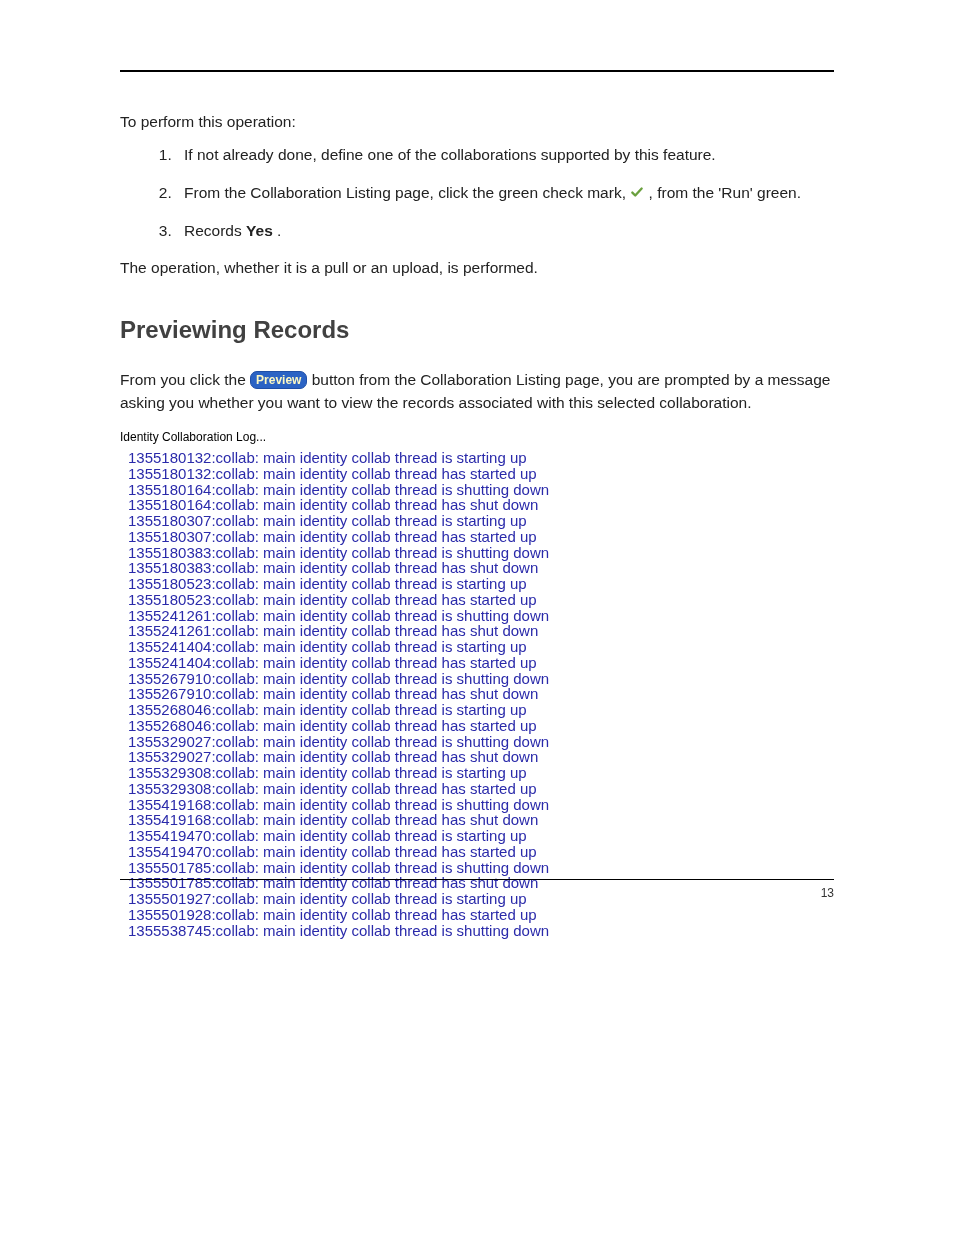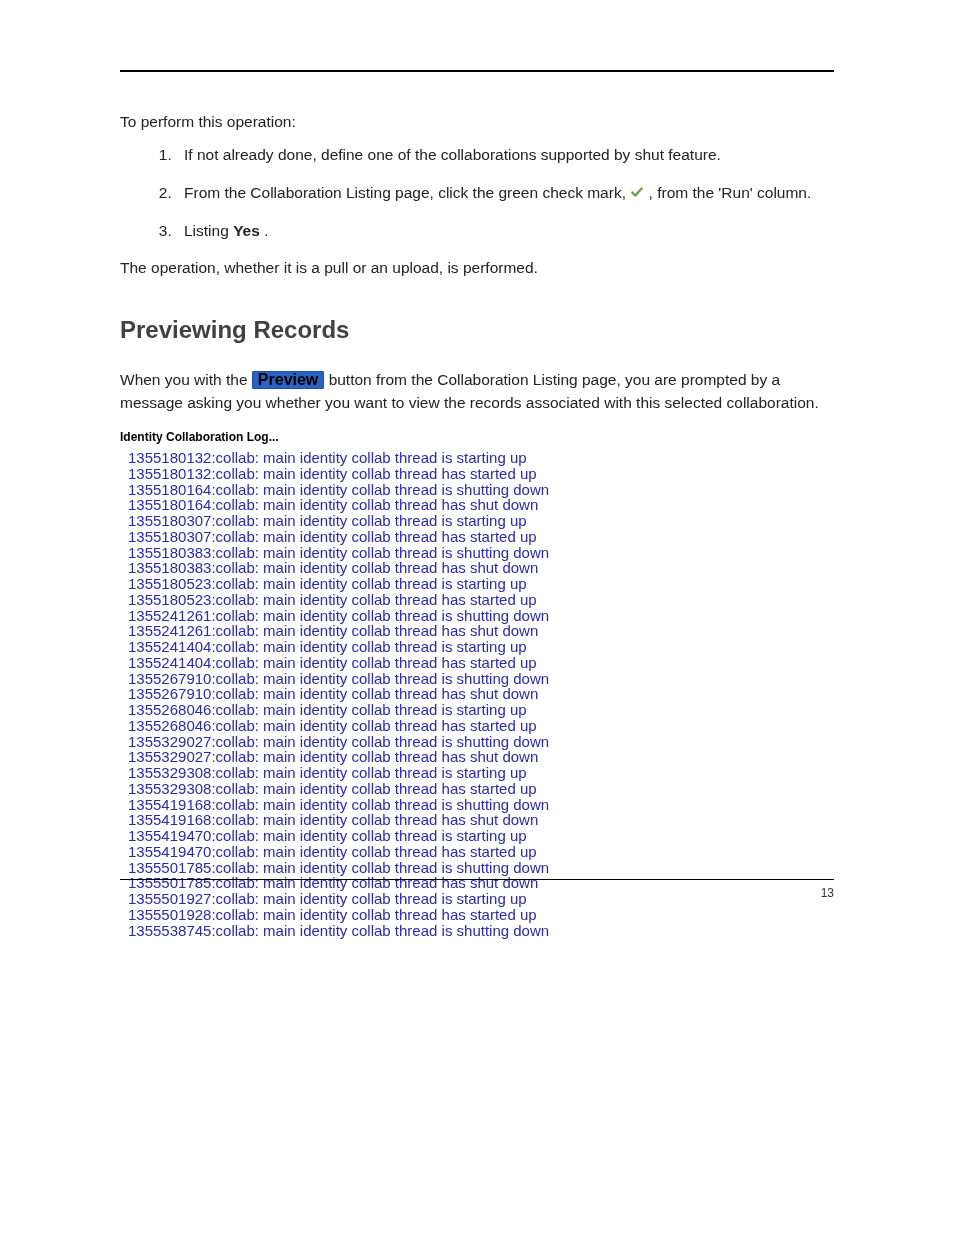--- a/index.html
+++ b/index.html
@@ -43,39 +43,39 @@
     color: #414141;
     margin-top: 32px;
     margin-bottom: 20px;
   }
   .para {
     margin: 10px 0;
   }
   .preview-badge {
     display: inline-block;
     background: #2b63c4;
-    color: #000000;
+    color: #fef9c3;
     font-weight: 700;
-    font-size: 16px;
+    font-size: 12px;
     padding: 1px 5px;
     border: 1px solid #1f4fa6;
-    border-radius: 1px;
+    border-radius: 7px;
     vertical-align: middle;
     line-height: 14px;
   }
   .check-icon {
     display: inline-block;
     vertical-align: middle;
   }
   .log-block {
     margin: 14px 0 18px 0;
   }
   .log-title {
     font-size: 12px;
-    font-weight: 700;
+    font-weight: 400;
     color: #000;
     margin-bottom: 4px;
   }
   .log-lines {
     font-size: 15px;
     line-height: 1.05;
     color: #2a2aaa;
     font-family: Arial, Helvetica, sans-serif;
     white-space: pre;
     padding-left: 8px;
@@ -102,44 +102,44 @@
 
 <div class="page">
   <div class="top-rule"></div>
 
   <div class="body-text">
 
     <div class="para">To perform this operation:</div>
 
     <ol class="steps">
       <li>
-        <span>If not already done, define one of the collaborations supported by shut feature.</span>
+        <span>If not already done, define one of the collaborations supported by this feature.</span>
       </li>
       <li>
         <span>From the Collaboration Listing page, click the green check mark, </span>
         <span class="check-icon">
           <svg width="14" height="14" viewBox="0 0 24 24">
             <path d="M4 13 L9 18 L20 6" stroke="#6aa03e" stroke-width="4" fill="none" stroke-linecap="round" stroke-linejoin="round"></path>
           </svg>
         </span>
-        <span>, from the 'Run' column.</span>
+        <span>, from the 'Run' green.</span>
       </li>
       <li>
-        <span>Listing </span>
+        <span>Records </span>
         <span class="bold">Yes</span>
         <span>.</span>
       </li>
     </ol>
 
     <div class="para">The operation, whether it is a pull or an upload, is performed.</div>
 
     <h2 class="section-heading">Previewing Records</h2>
 
     <div class="para">
-      <span>When you with the </span>
+      <span>From you click the </span>
       <span class="preview-badge">Preview</span>
       <span> button from the Collaboration Listing page, you are prompted by a message asking you whether you want to view the records associated with this selected collaboration.</span>
     </div>
 
 
     <div class="log-block">
       <div class="log-title">Identity Collaboration Log...</div>
       <div class="log-lines">1355180132:collab: main identity collab thread is starting up
 1355180132:collab: main identity collab thread has started up
 1355180164:collab: main identity collab thread is shutting down

